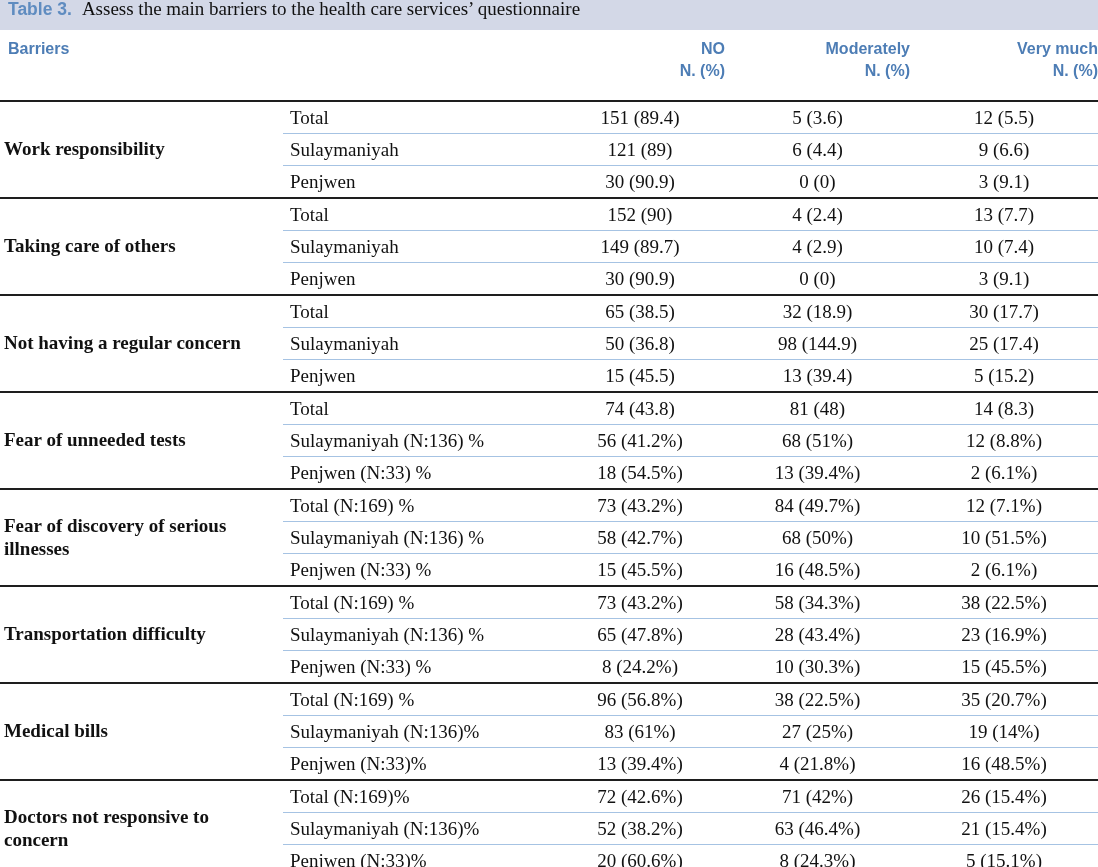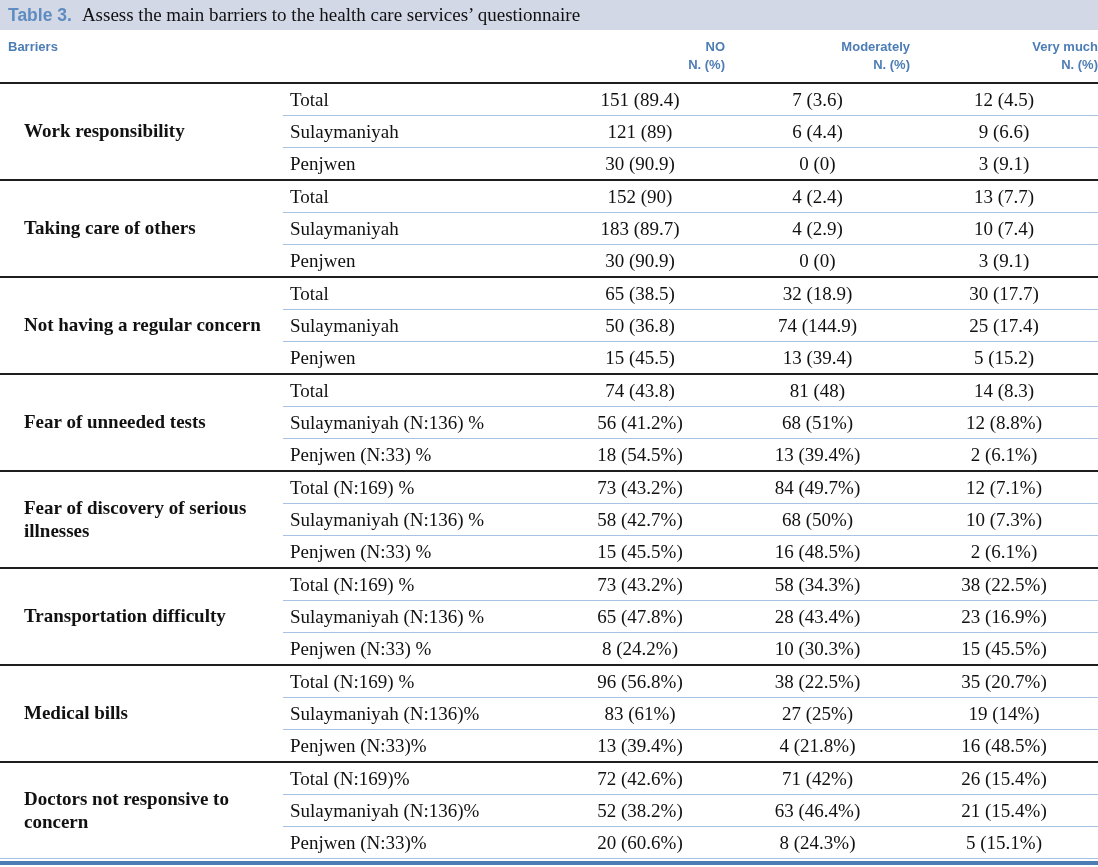--- a/index.html
+++ b/index.html
@@ -9,21 +9,21 @@
     --light-line:#a6c3e3;
     --dark-line:#1e1e1e;
     --bottom-bar:#4d7db5;
   }
   html,body{margin:0;padding:0;background:#ffffff;}
   body{width:1098px;height:867px;overflow:hidden;}
   .figure{width:1098px;}
   .title-bar{
     background:var(--strip-bg);
     height:30px;
-    line-height:30px;
+    line-height:18px;
     padding-left:8px;
     box-sizing:border-box;
     white-space:nowrap;
   }
   .title-label{
     font-family:"Liberation Sans",sans-serif;
     font-weight:bold;
     font-size:17.5px;
     color:var(--title-label-blue);
     margin-right:10px;
@@ -46,38 +46,38 @@
     color:#111111;
   }
   col.c1{width:283px;}
   col.c2{width:272px;}
   col.c3{width:170px;}
   col.c4{width:185px;}
   col.c5{width:188px;}
   thead th{
     font-family:"Liberation Sans",sans-serif;
     font-weight:bold;
-    font-size:13px;
+    font-size:16px;
     color:var(--header-blue);
     border-bottom:2px solid var(--dark-line);
     vertical-align:top;
-    padding:8px 0 9px 0;
+    padding:8px 0 19px 0;
     line-height:1.35;
   }
   th.th-barriers{text-align:left;padding-left:8px;}
   th.th-center{text-align:right;}
   tbody td{
     height:31px;
     padding:0;
     border-bottom:1px solid var(--light-line);
     vertical-align:middle;
   }
   td.barrier{
     font-weight:bold;
-    padding-left:24px;
+    padding-left:4px;
     padding-right:14px;
     line-height:1.2;
     border-bottom:2px solid var(--dark-line);
   }
   td.sub{padding-left:7px;}
   td.num{text-align:center;}
   tr.group-end td{border-bottom:2px solid var(--dark-line);}
   tr.last-row td{border-bottom:1px solid var(--light-line);}
   td.barrier.last-barrier{border-bottom:1px solid var(--light-line);}
 </style>
@@ -114,22 +114,22 @@
             <div>Very much</div>
             <div>N. (%)</div>
           </th>
         </tr>
       </thead>
       <tbody>
           <tr>
             <td class="barrier" rowspan="3">Work responsibility</td>
             <td class="sub">Total</td>
             <td class="num">151 (89.4)</td>
-            <td class="num">7 (3.6)</td>
-            <td class="num">12 (4.5)</td>
+            <td class="num">5 (3.6)</td>
+            <td class="num">12 (5.5)</td>
           </tr>
           <tr>
             <td class="sub">Sulaymaniyah</td>
             <td class="num">121 (89)</td>
             <td class="num">6 (4.4)</td>
             <td class="num">9 (6.6)</td>
           </tr>
           <tr class="group-end">
             <td class="sub">Penjwen</td>
             <td class="num">30 (90.9)</td>
@@ -138,41 +138,41 @@
           </tr>
           <tr>
             <td class="barrier" rowspan="3">Taking care of others</td>
             <td class="sub">Total</td>
             <td class="num">152 (90)</td>
             <td class="num">4 (2.4)</td>
             <td class="num">13 (7.7)</td>
           </tr>
           <tr>
             <td class="sub">Sulaymaniyah</td>
-            <td class="num">183 (89.7)</td>
+            <td class="num">149 (89.7)</td>
             <td class="num">4 (2.9)</td>
             <td class="num">10 (7.4)</td>
           </tr>
           <tr class="group-end">
             <td class="sub">Penjwen</td>
             <td class="num">30 (90.9)</td>
             <td class="num">0 (0)</td>
             <td class="num">3 (9.1)</td>
           </tr>
           <tr>
             <td class="barrier" rowspan="3">Not having a regular concern</td>
             <td class="sub">Total</td>
             <td class="num">65 (38.5)</td>
             <td class="num">32 (18.9)</td>
             <td class="num">30 (17.7)</td>
           </tr>
           <tr>
             <td class="sub">Sulaymaniyah</td>
             <td class="num">50 (36.8)</td>
-            <td class="num">74 (144.9)</td>
+            <td class="num">98 (144.9)</td>
             <td class="num">25 (17.4)</td>
           </tr>
           <tr class="group-end">
             <td class="sub">Penjwen</td>
             <td class="num">15 (45.5)</td>
             <td class="num">13 (39.4)</td>
             <td class="num">5 (15.2)</td>
           </tr>
           <tr>
             <td class="barrier" rowspan="3">Fear of unneeded tests</td>
@@ -197,21 +197,21 @@
             <td class="barrier" rowspan="3">Fear of discovery of serious illnesses</td>
             <td class="sub">Total (N:169) %</td>
             <td class="num">73 (43.2%)</td>
             <td class="num">84 (49.7%)</td>
             <td class="num">12 (7.1%)</td>
           </tr>
           <tr>
             <td class="sub">Sulaymaniyah (N:136) %</td>
             <td class="num">58 (42.7%)</td>
             <td class="num">68 (50%)</td>
-            <td class="num">10 (7.3%)</td>
+            <td class="num">10 (51.5%)</td>
           </tr>
           <tr class="group-end">
             <td class="sub">Penjwen (N:33) %</td>
             <td class="num">15 (45.5%)</td>
             <td class="num">16 (48.5%)</td>
             <td class="num">2 (6.1%)</td>
           </tr>
           <tr>
             <td class="barrier" rowspan="3">Transportation difficulty</td>
             <td class="sub">Total (N:169) %</td>

